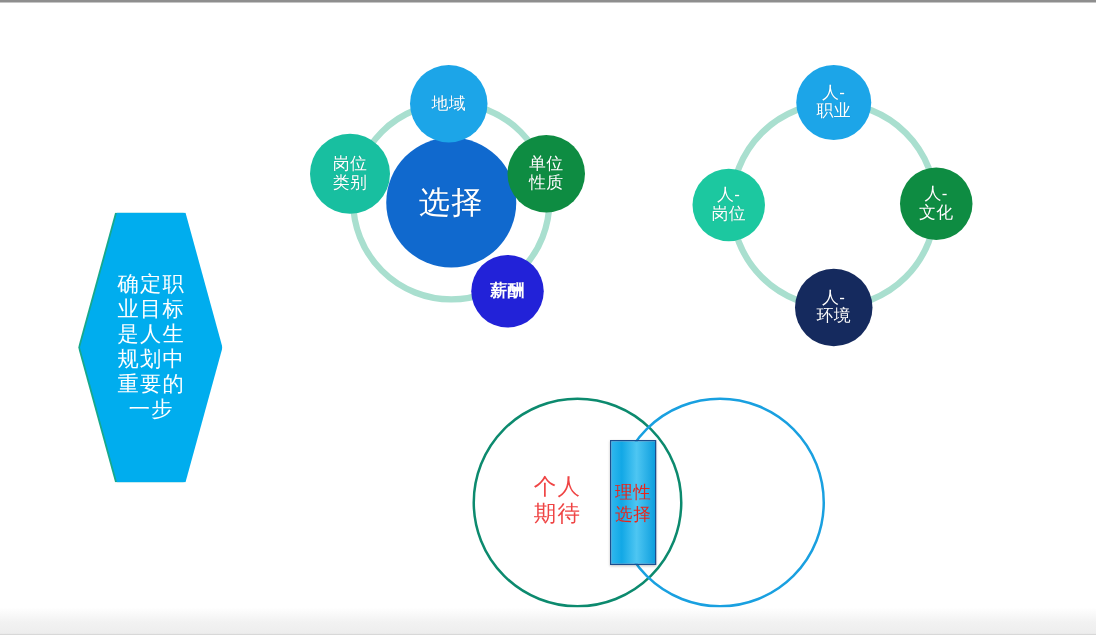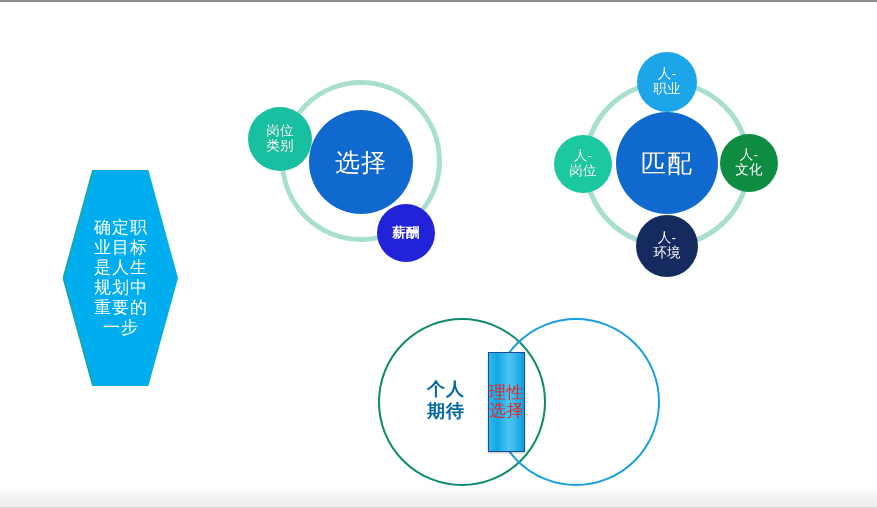--- a/index.html
+++ b/index.html
@@ -129,47 +129,47 @@
     border: 2px solid #0C8A6E;
   }
   .venn-right {
     left: 114px; top: 0;
     width: 168px; height: 168px;
     border: 2px solid #19A0E0;
   }
   .venn-label {
     position: absolute;
     text-align: center;
-    color: #0369a1;
+    color: #ef4444;
     font-size: 18px;
     line-height: 22px;
     letter-spacing: 1px;
     white-space: pre-line;
-    font-weight: 700;
+    font-weight: 400;
   }
   .venn-label.left  { left: 26px;  top: 60px; width: 84px; }
   .venn-label.right { left: 172px; top: 60px; width: 84px; }
 
   .venn-center-box {
     position: absolute;
     left: 110px;
     top: 34px;
     width: 37px;
     height: 100px;
     background: linear-gradient(to right, #2FB7EE 0%, #12A8E6 24%, #4EC6F2 58%, #0E9FDE 100%);
     border: 1.5px solid #1B4D8E;
     box-sizing: border-box;
     box-shadow: 0 1px 2px rgba(0,0,0,0.25);
     display: flex;
     align-items: center;
     justify-content: center;
   }
   .venn-center-text {
     color: #E8251C;
-    font-size: 17px;
+    font-size: 14px;
     line-height: 18px;
     letter-spacing: 0.5px;
     white-space: pre-line;
     text-align: center;
     font-weight: 400;
   }
 </style>
 </head>
 <body>
 
@@ -189,40 +189,44 @@
   </div>
 
   <div class="cluster" style="left:248px; top:52px; width:226px; height:224px;">
 
     <div class="ring" style="left:32px; top:28px; width:162px; height:162px;"></div>
 
     <div class="node hub" style="left:61px; top:58px; width:104px; height:104px; background:#1069CE;">
       <span>选择</span>
     </div>
 
-
+    <div class="node leaf" style="left:80px; top:0px; width:62px; height:62px; background:#1CA5E8;">
+      <span>地域</span>
+    </div>
+
+    <div class="node leaf" style="left:158px; top:56px; width:62px; height:62px; background:#0E8C42;">
+      <span>单位
+性质</span>
+    </div>
 
     <div class="node leaf" style="left:129px; top:152px; width:58px; height:58px; background:#2222D8;font-weight:bold;">
       <span>薪酬</span>
     </div>
 
 
     <div class="node leaf" style="left:0px; top:55px; width:64px; height:64px; background:#18BFA0;">
       <span>岗位
 类别</span>
     </div>
   </div>
 
   <div class="cluster" style="left:548px; top:52px; width:234px; height:232px;">
 
     <div class="ring" style="left:35px; top:28px; width:168px; height:168px;"></div>
 
-    <div class="node hub" style="left:68px; top:60px; width:102px; height:102px; background:#1069CE;">
-      <span>匹配</span>
-    </div>
 
     <div class="node leaf" style="left:89px; top:0px; width:60px; height:60px; background:#1CA5E8;">
       <span>人-
 职业</span>
     </div>
 
     <div class="node leaf" style="left:172px; top:82px; width:58px; height:58px; background:#0E8C42;">
       <span>人-
 文化</span>
     </div>

